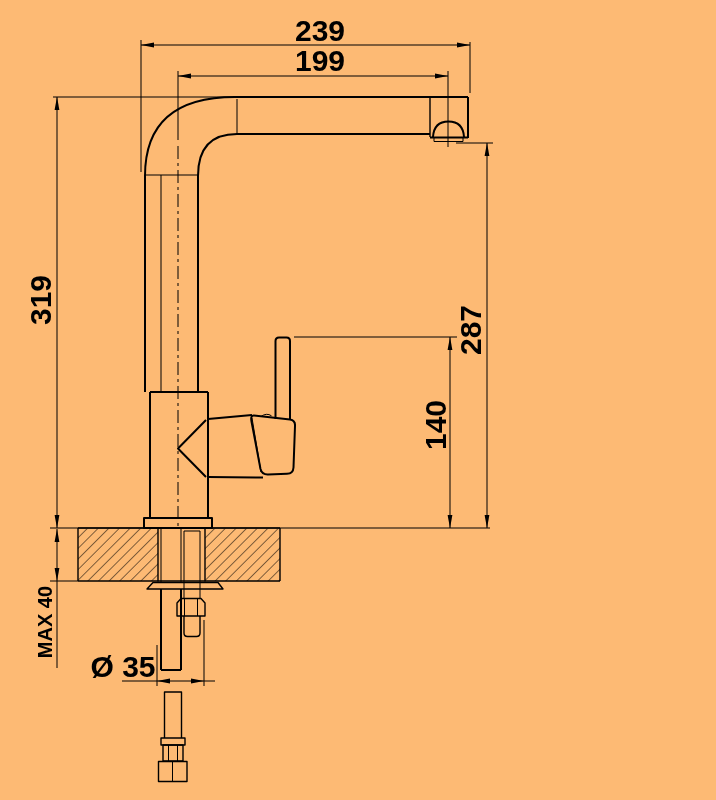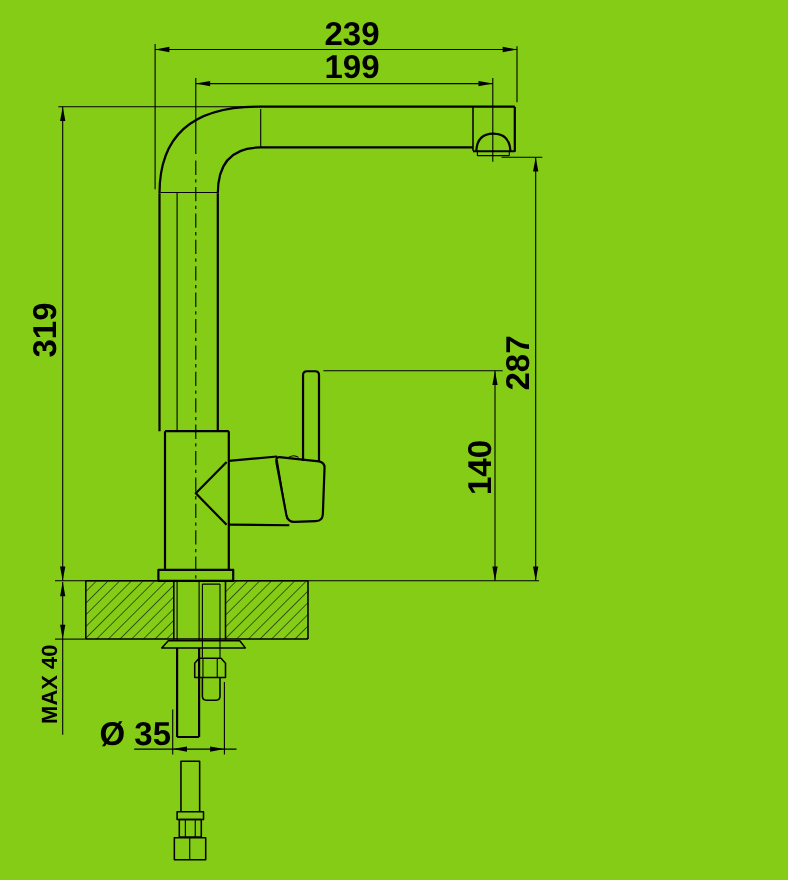--- a/index.html
+++ b/index.html
@@ -2,21 +2,21 @@
 <html><head>
 <meta charset="utf-8">
 <style>
   html,body{margin:0;padding:0;}
   body{
     width:716px;height:800px;
     background:#ffffff;
     font-family:"Liberation Sans", sans-serif;
     overflow:hidden;
   }
-  .stage{position:relative;width:716px;height:800px;background:#84cc16;}
+  .stage{position:relative;width:716px;height:800px;background:#fdba74;}
   svg{display:block;}
   .ol{fill:none;stroke:#000;stroke-width:2;stroke-linejoin:round;}
   .md{fill:none;stroke:#000;stroke-width:1.4;stroke-linejoin:round;}
   .tn{fill:none;stroke:#000;stroke-width:1;}
   .dim{fill:none;stroke:#000;stroke-width:1;}
   .cl{fill:none;stroke:#000;stroke-width:1;stroke-dasharray:13 4 3 4;}
   .arr{fill:#000;stroke:none;}
   .dimtext{fill:#000;font-weight:bold;font-size:30px;letter-spacing:0px;}
   .dimtext-small{fill:#000;font-weight:bold;font-size:20px;}
 </style>

